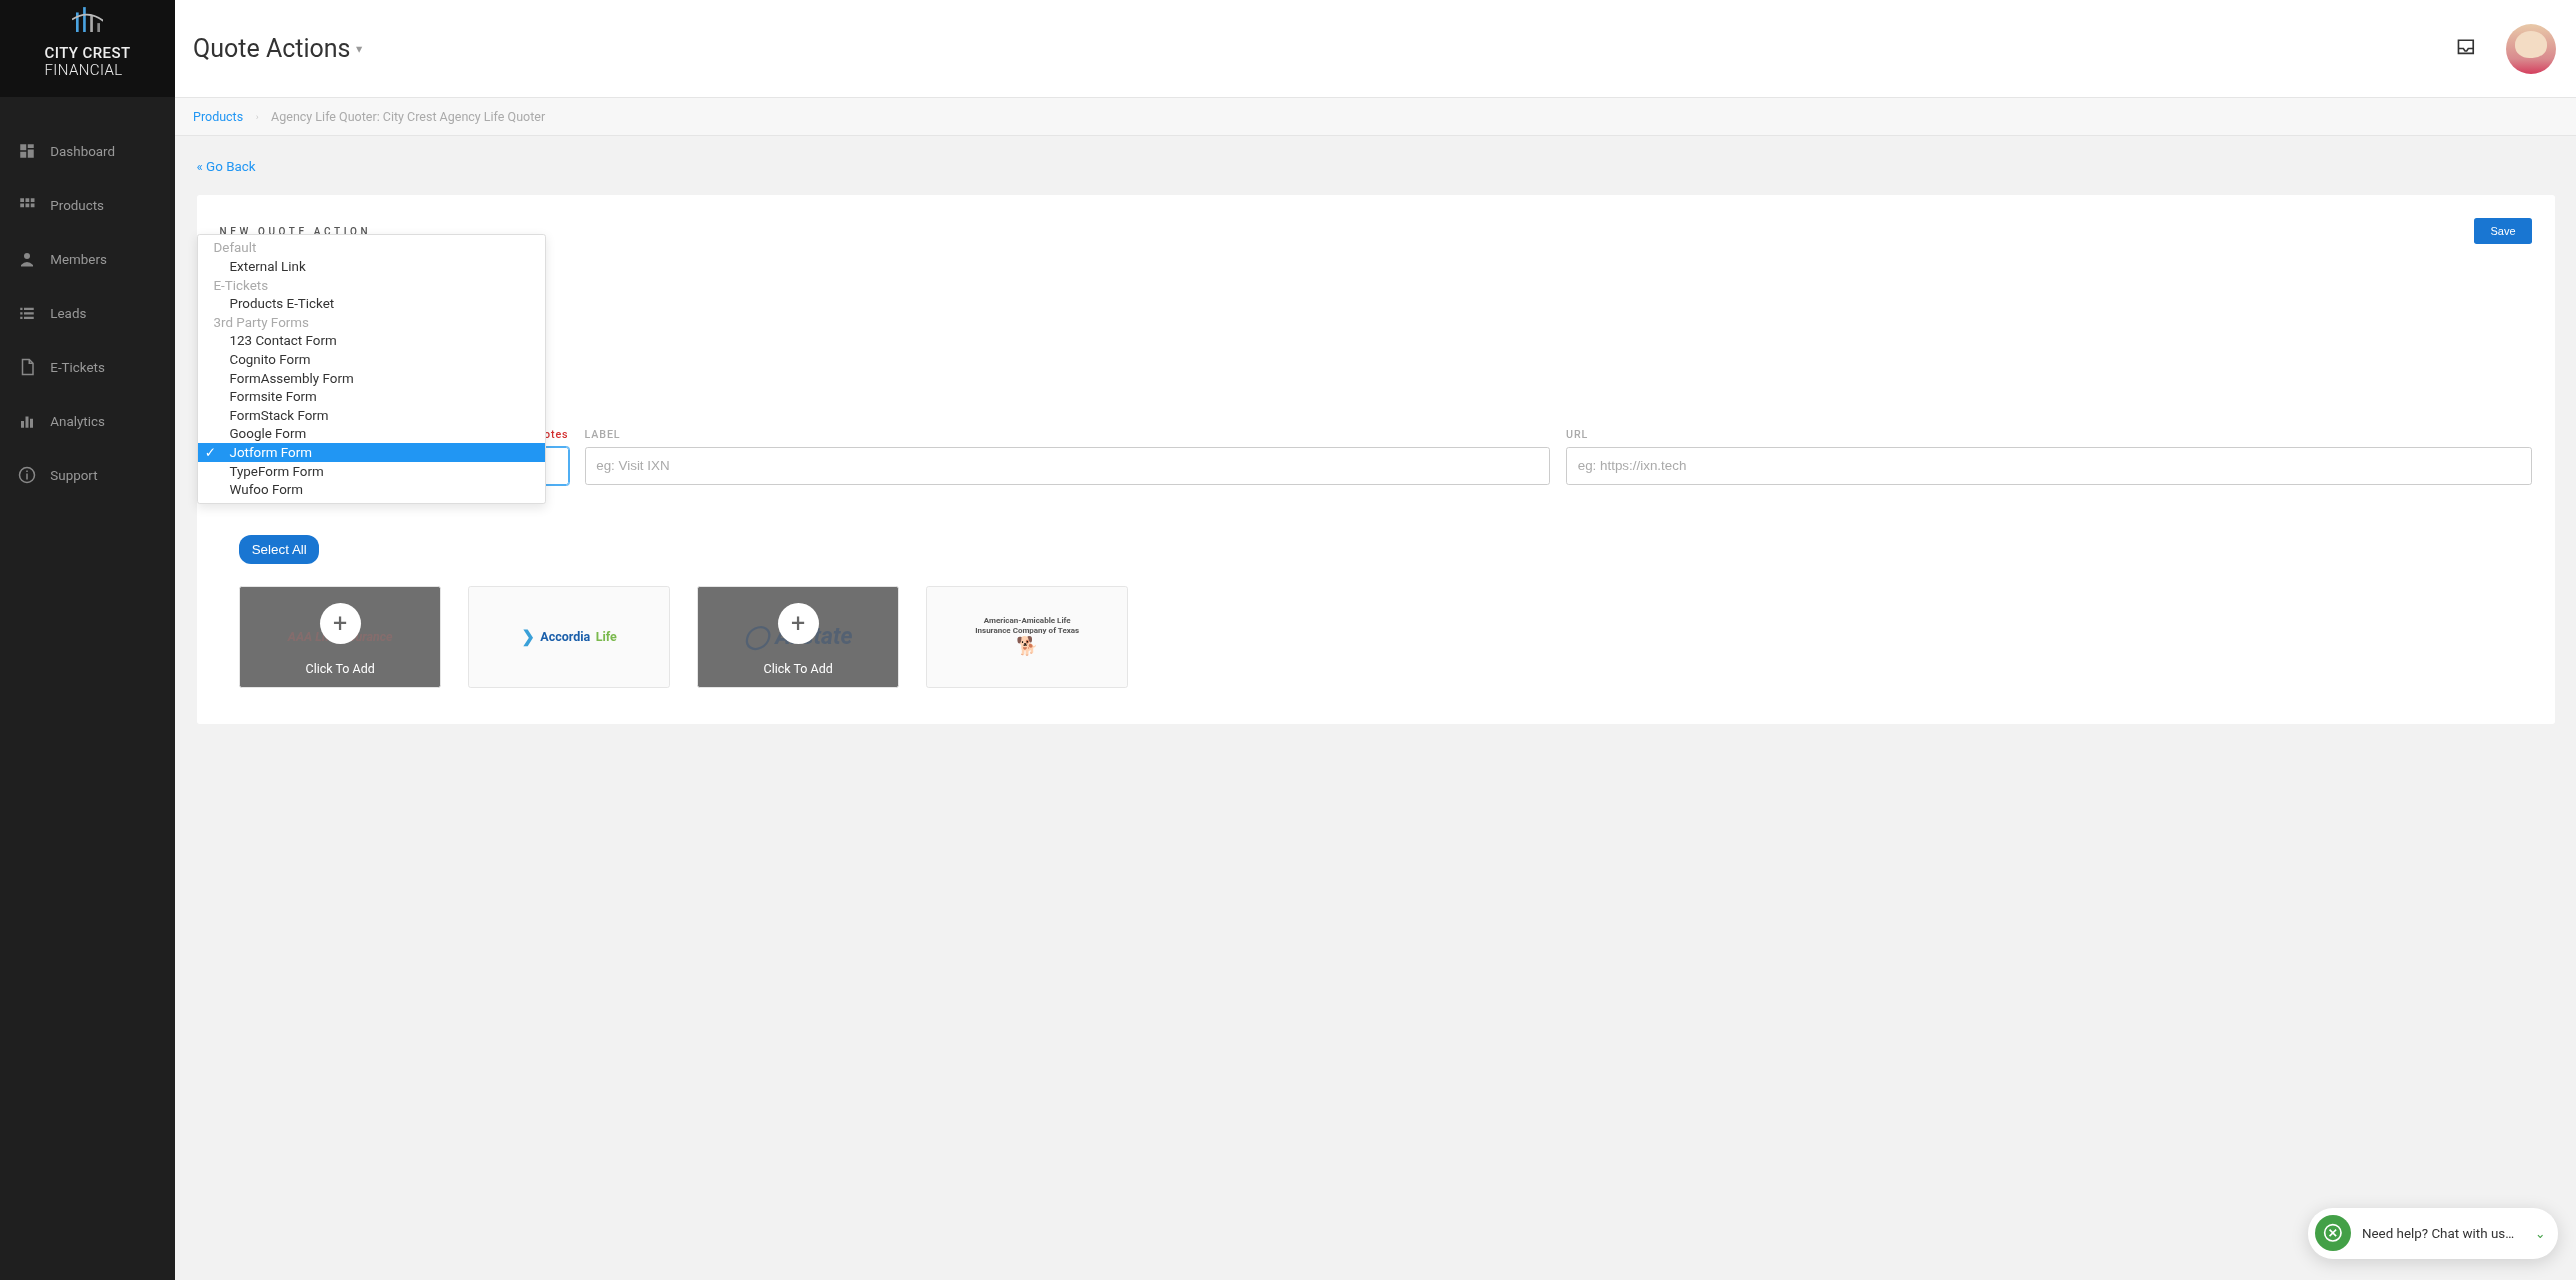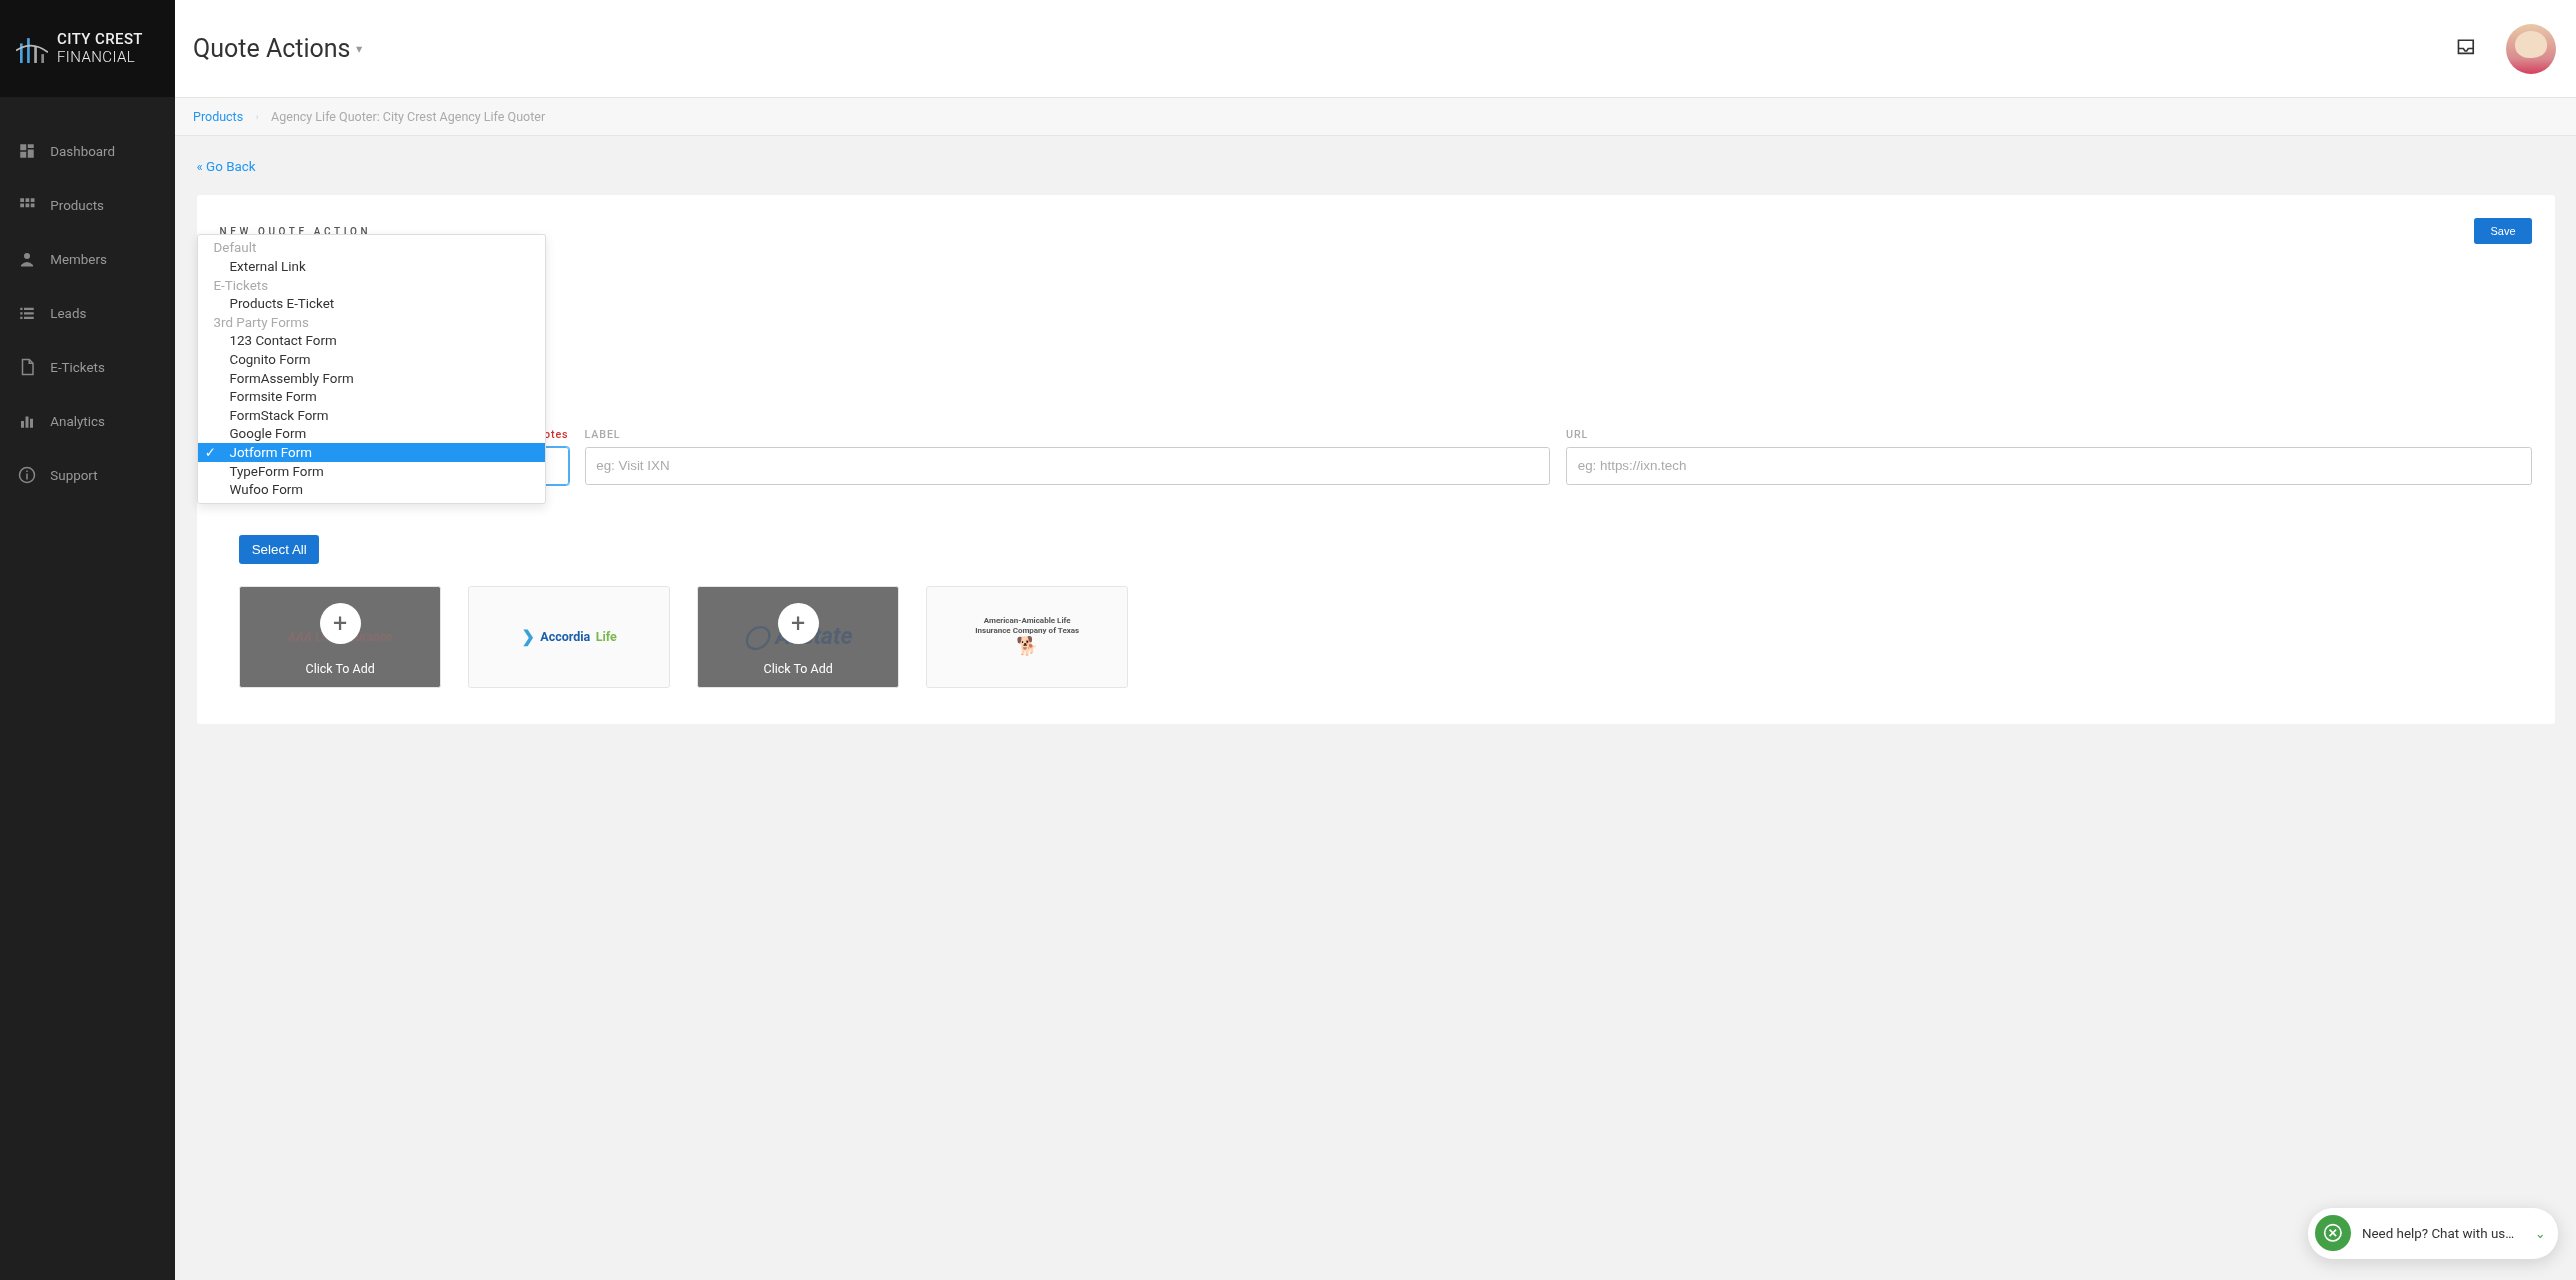--- a/index.html
+++ b/index.html
@@ -1,21 +1,21 @@
 <!DOCTYPE html>
 <html style="font-size:14.3px"><head>
 <meta charset="utf-8">
 <style>
   * { box-sizing: border-box; margin: 0; padding: 0; }
   body { font-family: -apple-system, BlinkMacSystemFont, "Segoe UI", Roboto, Helvetica, Arial, sans-serif; background: #f2f2f2; color: #333; }
   .app { display: flex; min-height: 100vh; }
 
   
   .sidebar { width: 175px; background: #1f1f1f; color: #888; flex-shrink: 0; }
-  .logo-block { height: 97px; background: #111; display: flex; align-items: center; padding: 0 16px; gap: 9px; }
+  .logo-block { height: 97px; background: #111; display: flex; align-items: center; padding: 0 16px; gap: 9px; flex-direction: column; }
   .logo-icon { width: 32px; height: 36px; position: relative; }
   .logo-text { color: #eee; font-size: 15px; font-weight: 500; letter-spacing: 0.4px; line-height: 1.15; }
   .logo-text .sub { font-weight: 300; }
   .nav-list { padding-top: 27px; }
   .nav-item { display: flex; align-items: center; gap: 14.3px; padding: 0 18px; height: 54px; cursor: pointer; font-size: 13.4px; color: #999; }
   .nav-icon-svg { width: 18px; height: 18px; fill: #888; }
 
   
   .main { flex: 1; display: flex; flex-direction: column; background: #f2f2f2; min-width: 0; }
   .topbar { height: 97px; background: #fff; display: flex; align-items: center; padding: 0 19.7px 0 18px; gap: 10.7px; }
@@ -50,21 +50,21 @@
   
   .fields-row { display: flex; gap: 16px; margin-top: 184px; align-items: flex-end; }
   .field { flex: 1; display: flex; flex-direction: column; gap: 5.4px; }
   .field-small { flex: 0 0 349px; }
   .field-label { font-size: 10.7px; letter-spacing: 0.9px; color: #aaa; font-weight: 500; }
   .field-label.req { color: #d32f2f; text-align: right; }
   .field-input { height: 38px; border: 0.9px solid #ccc; border-radius: 2.7px; padding: 0 10.7px; font-size: 13.4px; background: #fff; }
   .field-input::placeholder { color: #aaa; }
   .select-focused { outline: 1.8px solid #4faef3; outline-offset: 0; border-color: #4faef3; }
 
-  .selectall-btn { background: #1976d2; color: #fff; border: none; border-radius: 3px; padding: 7.2px 12.5px; font-size: 13.4px; cursor: pointer; display: inline-block; margin-top: 50px; margin-left: 19.7px; }
+  .selectall-btn { background: #1976d2; color: #fff; border: none; border-radius: 12px; padding: 7.2px 12.5px; font-size: 13.4px; cursor: pointer; display: inline-block; margin-top: 50px; margin-left: 19.7px; }
 
   
   .carriers { display: flex; gap: 27px; margin-top: 21.5px; padding: 0 19.7px 0 19.7px; flex-wrap: wrap; }
   .carrier-card { width: 202px; height: 102px; background: #fafafa; border: 0.9px solid #e5e5e5; border-radius: 2.7px; display: flex; align-items: center; justify-content: center; position: relative; overflow: hidden; }
   .carrier-card.ghost { background: #6f6f6f; color: #fff; }
   .carrier-add-circle { position: absolute; width: 41px; height: 41px; border-radius: 50%; background: #fff; display: flex; align-items: center; justify-content: center; font-size: 25px; color: #666; top: 16px; }
   .carrier-add-text { position: absolute; bottom: 10.7px; color: #fff; font-size: 12.5px; }
   .carrier-logo { font-size: 12.5px; font-weight: 700; color: #1b5faa; display:flex; align-items:center; gap:5.4px; }
   .carrier-logo.allstate { color:#0b3c7b; font-size:23px; font-style:italic; }
   .carrier-logo.aaa { color:#c84a4a; font-size:12.5px; font-style:italic; }

